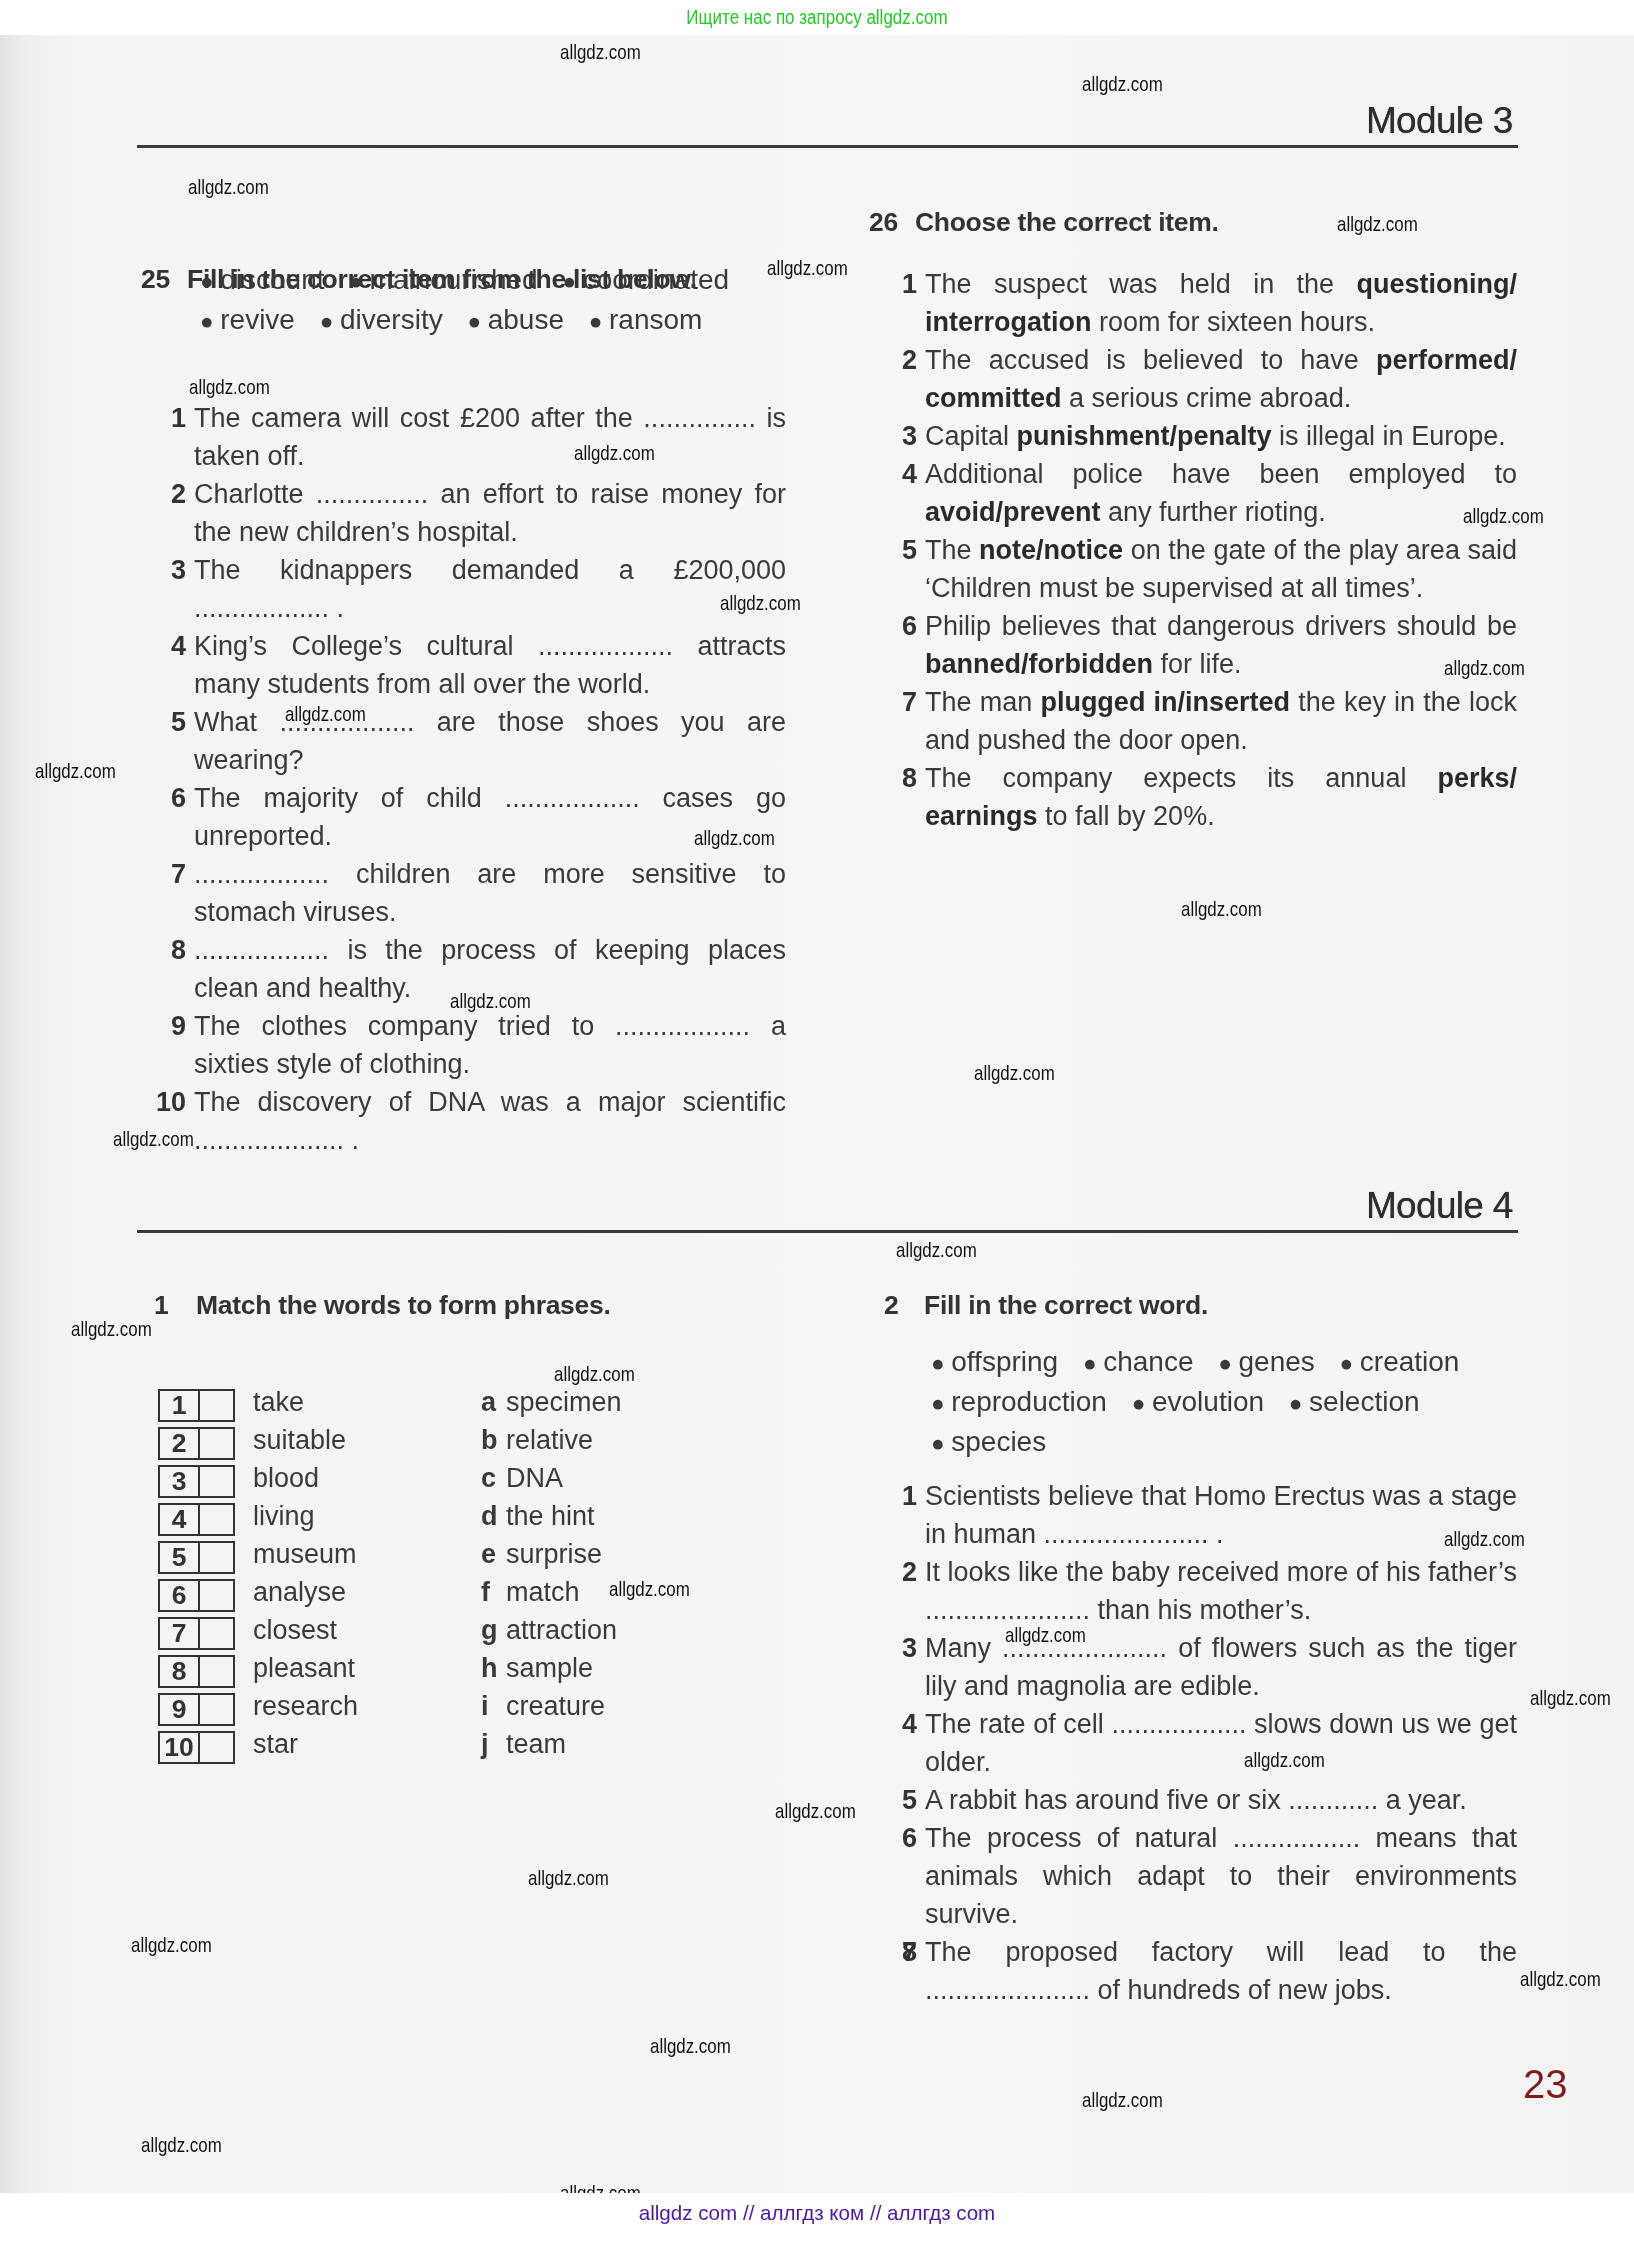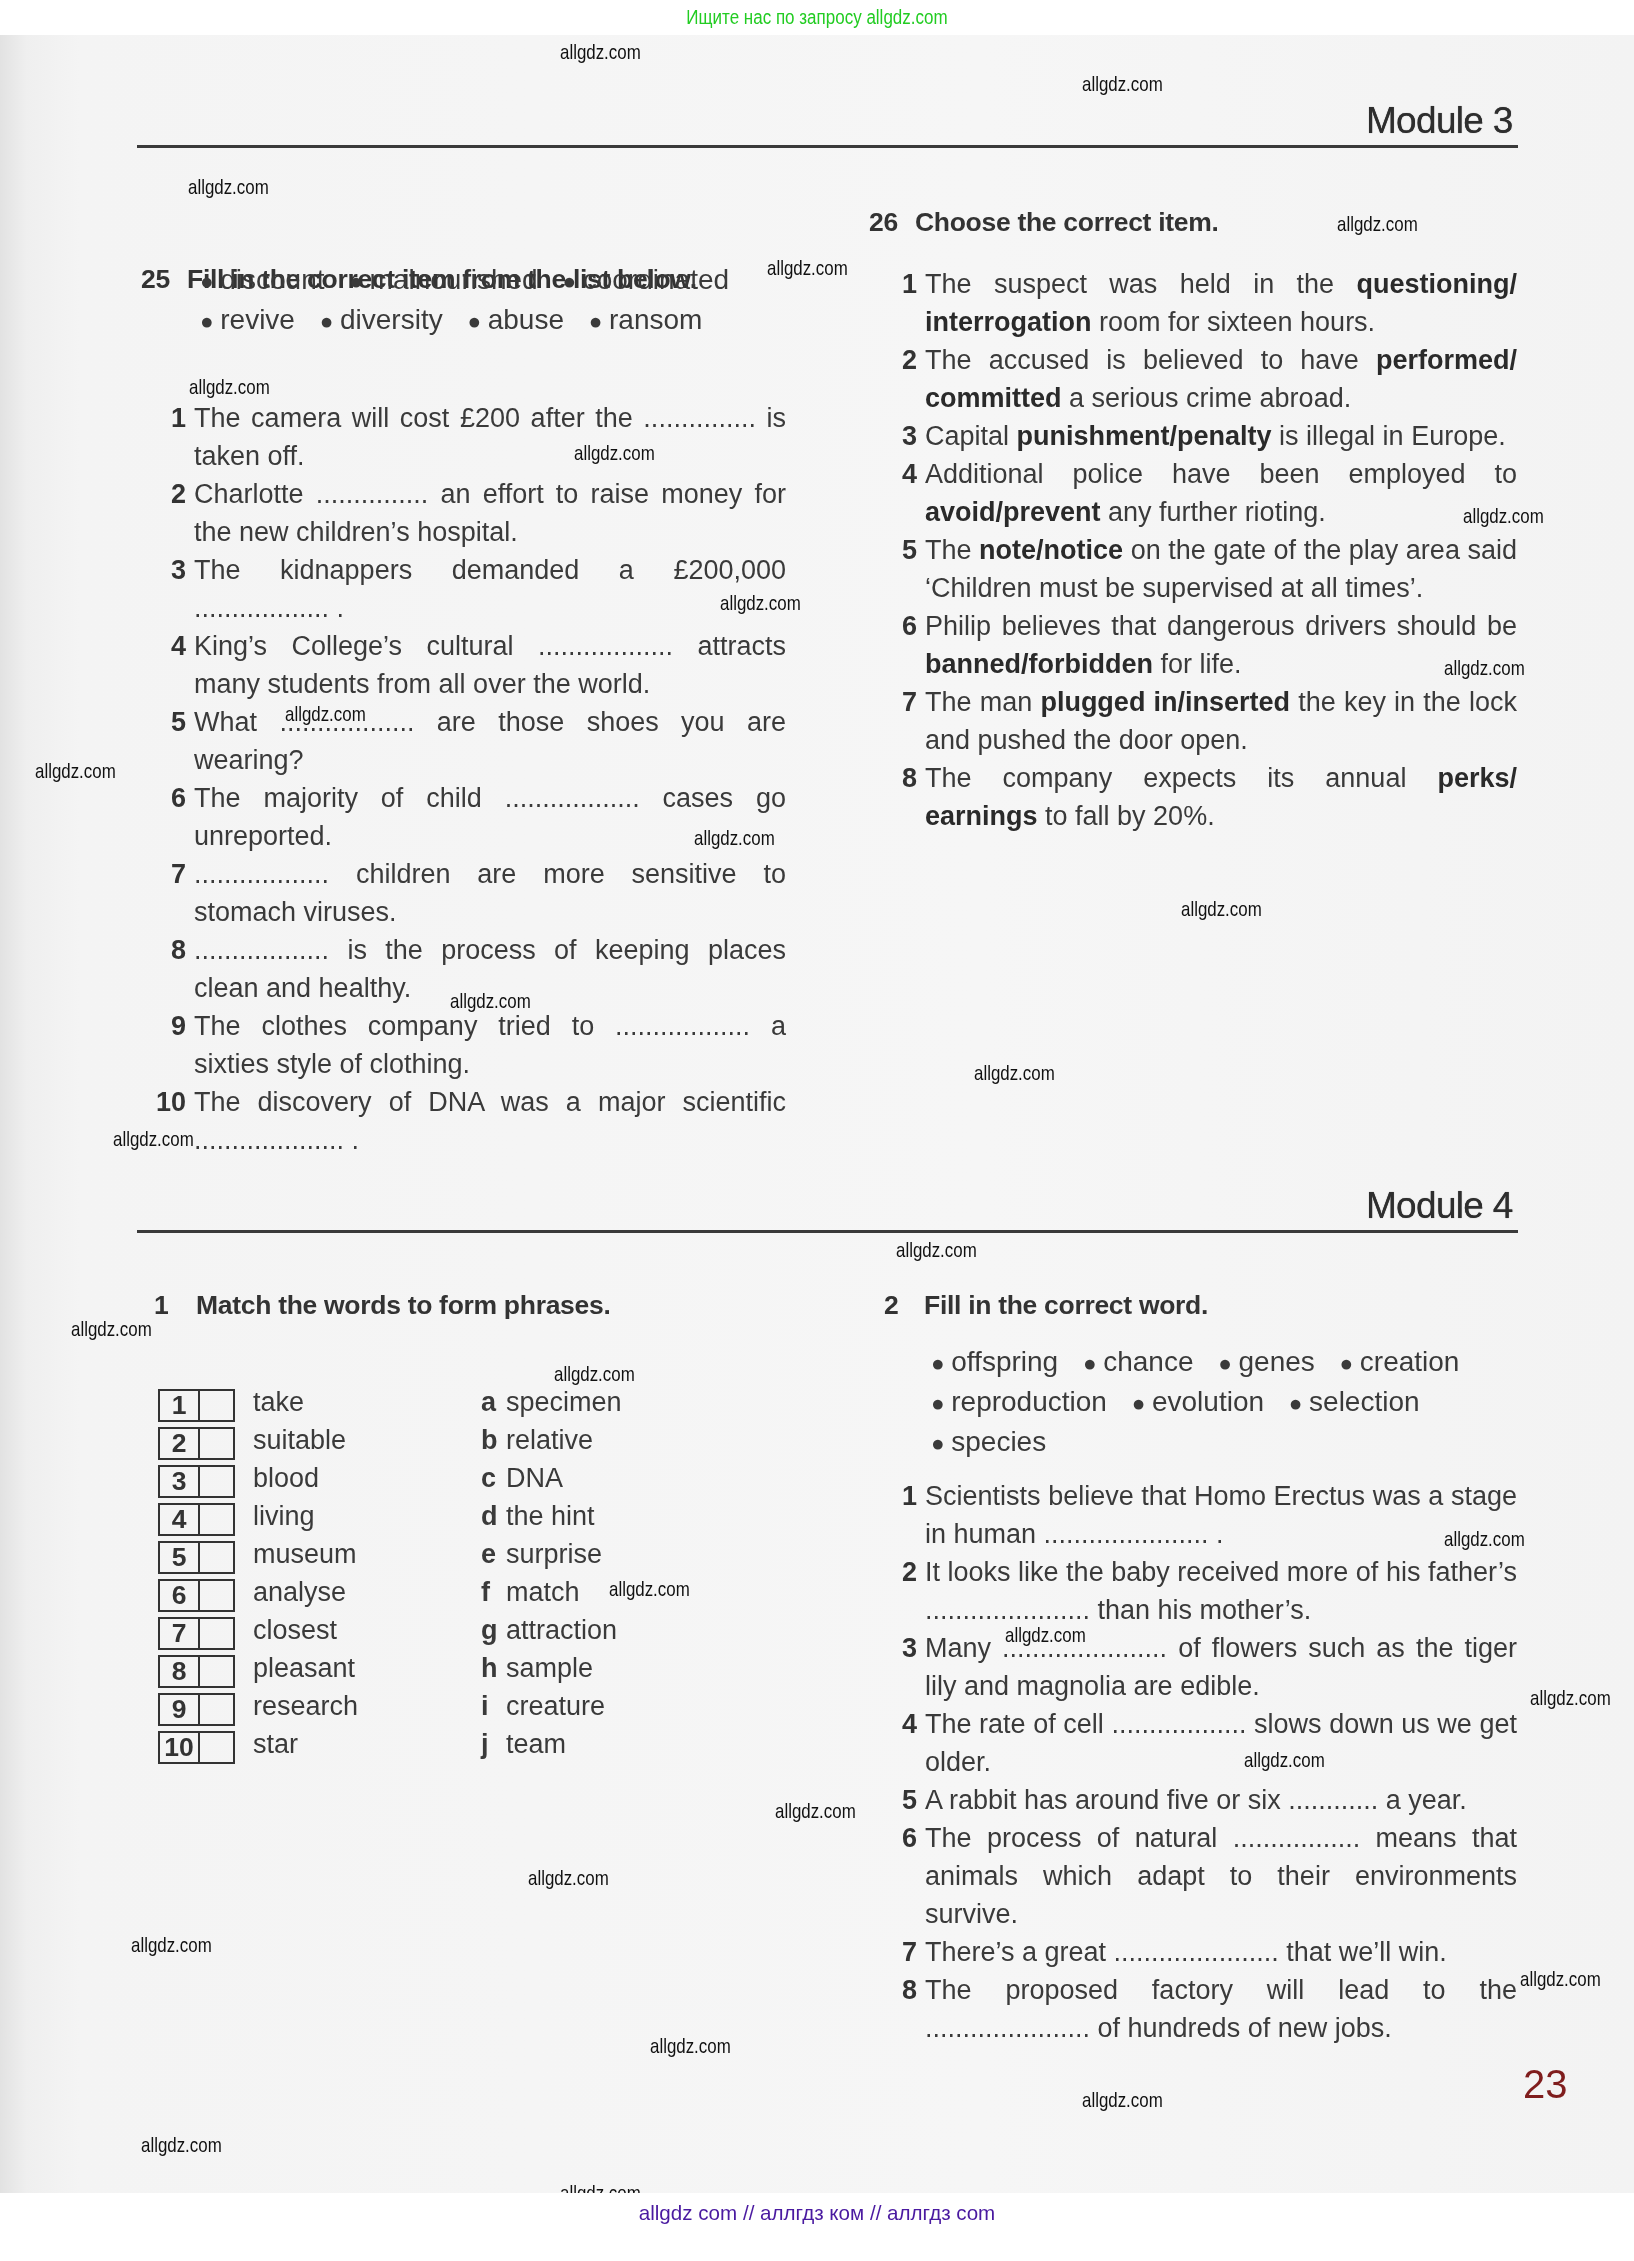--- a/index.html
+++ b/index.html
@@ -254,21 +254,21 @@
     <span class="bullet">●</span><span class="item">species</span>
   </div>
 </div>
 <div class="items" style="left:877px; top:1477px; width:640px;">
   <div class="q"><span class="n">1</span><span>Scientists believe that Homo Erectus was a stage in human ...................... .</span></div>
   <div class="q"><span class="n">2</span><span>It looks like the baby received more of his father’s ...................... than his mother’s.</span></div>
   <div class="q"><span class="n">3</span><span>Many ...................... of flowers such as the tiger lily and magnolia are edible.</span></div>
   <div class="q"><span class="n">4</span><span>The rate of cell .................. slows down us we get older.</span></div>
   <div class="q"><span class="n">5</span><span>A rabbit has around five or six ............ a year.</span></div>
   <div class="q"><span class="n">6</span><span>The process of natural ................. means that animals which adapt to their environments survive.</span></div>
-  <div class="q"><span class="n">7</span><span>There’s a great ...................... that we’ll win.</span></div>
+  <div class="q"><span class="n">7</span></div>
   <div class="q"><span class="n">8</span><span>The proposed factory will lead to the ...................... of hundreds of new jobs.</span></div>
 </div>
 
 <div class="page-num">23</div>
 
 <div id="watermarks">
     <div class="wm" style="left: 560px; top: 40px;">allgdz.com</div>
     <div class="wm" style="left: 1082px; top: 72px;">allgdz.com</div>
     <div class="wm" style="left: 188px; top: 175px;">allgdz.com</div>
     <div class="wm" style="left: 1337px; top: 212px;">allgdz.com</div>

